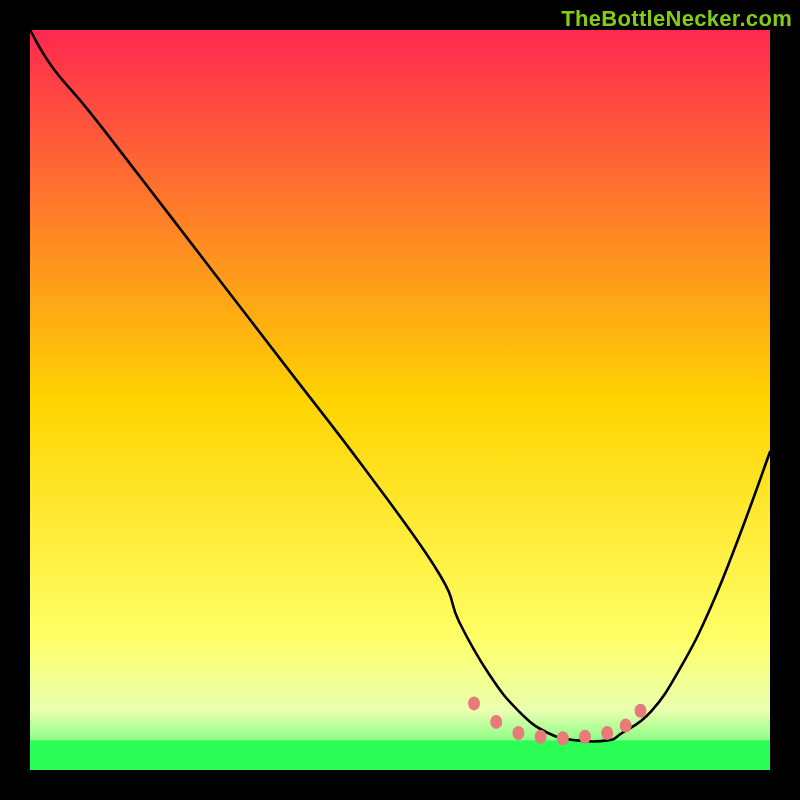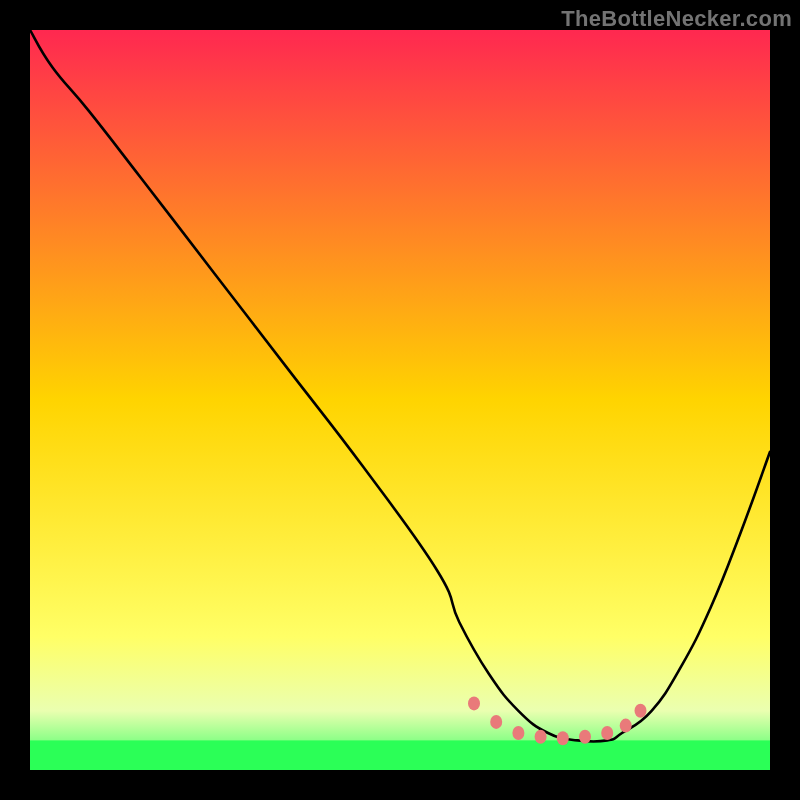--- a/index.html
+++ b/index.html
@@ -35,21 +35,21 @@
     position: absolute;
     inset: 0;
     width: 740px;
     height: 740px;
     display: block;
   }
   .attrib {
     position: absolute;
     top: 6px;
     right: 8px;
-    color: #737373;
+    color: #84cc16;
     font-weight: 700;
     font-size: 22px;
     letter-spacing: 0.3px;
   }
   .marker {
     fill: #e97a7a;
   }
 </style>
 </head>
 <body>

